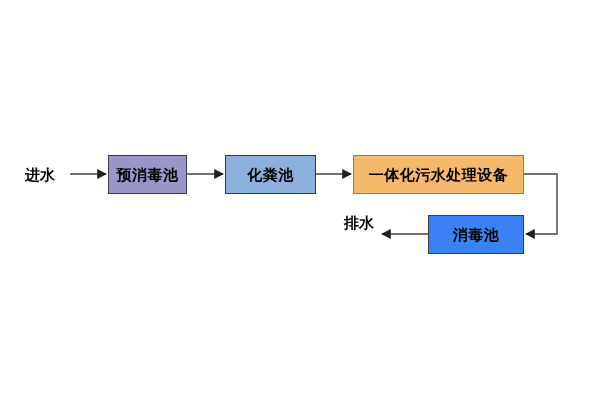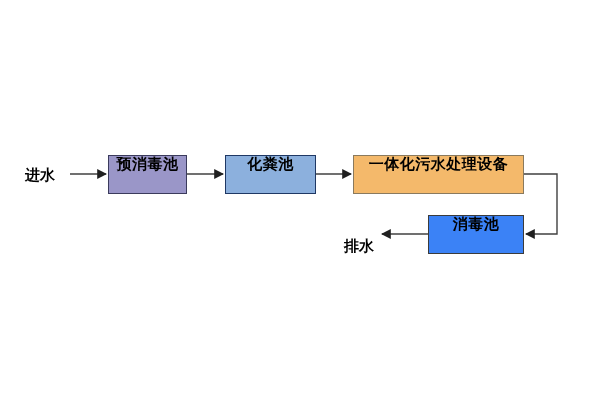--- a/index.html
+++ b/index.html
@@ -16,20 +16,21 @@
   #canvas {
     position: relative;
     width: 600px;
     height: 400px;
     background: #ffffff;
   }
   .node {
     position: absolute;
     box-sizing: border-box;
     display: flex;
+    align-items: center;
     justify-content: center;
     font-weight: bold;
     color: #000000;
     letter-spacing: 0.5px;
     white-space: nowrap;
     line-height: 1;
   }
   .io-label {
     position: absolute;
     font-weight: bold;
@@ -81,15 +82,15 @@
   <div class="node" style="left: 353px; top: 155px; width: 171px; height: 39px; background: rgb(244, 185, 107); border: 1.5px solid rgb(138, 122, 94); font-size: 15px;">
     <span>一体化污水处理设备</span>
   </div>
 
   <div class="node" style="left: 428px; top: 215px; width: 96px; height: 39px; background: #3b82f6; border: 1.5px solid rgb(59, 59, 59); font-size: 15px;">
     <span>消毒池</span>
   </div>
 
   <div class="io-label" style="left: 25px; top: 167px;">进水</div>
 
-  <div class="io-label" style="left: 344px; top: 238px;">排水</div>
+  <div class="io-label" style="left: 344px; top: 215px;">排水</div>
 
 </div>
 
 </body></html>

